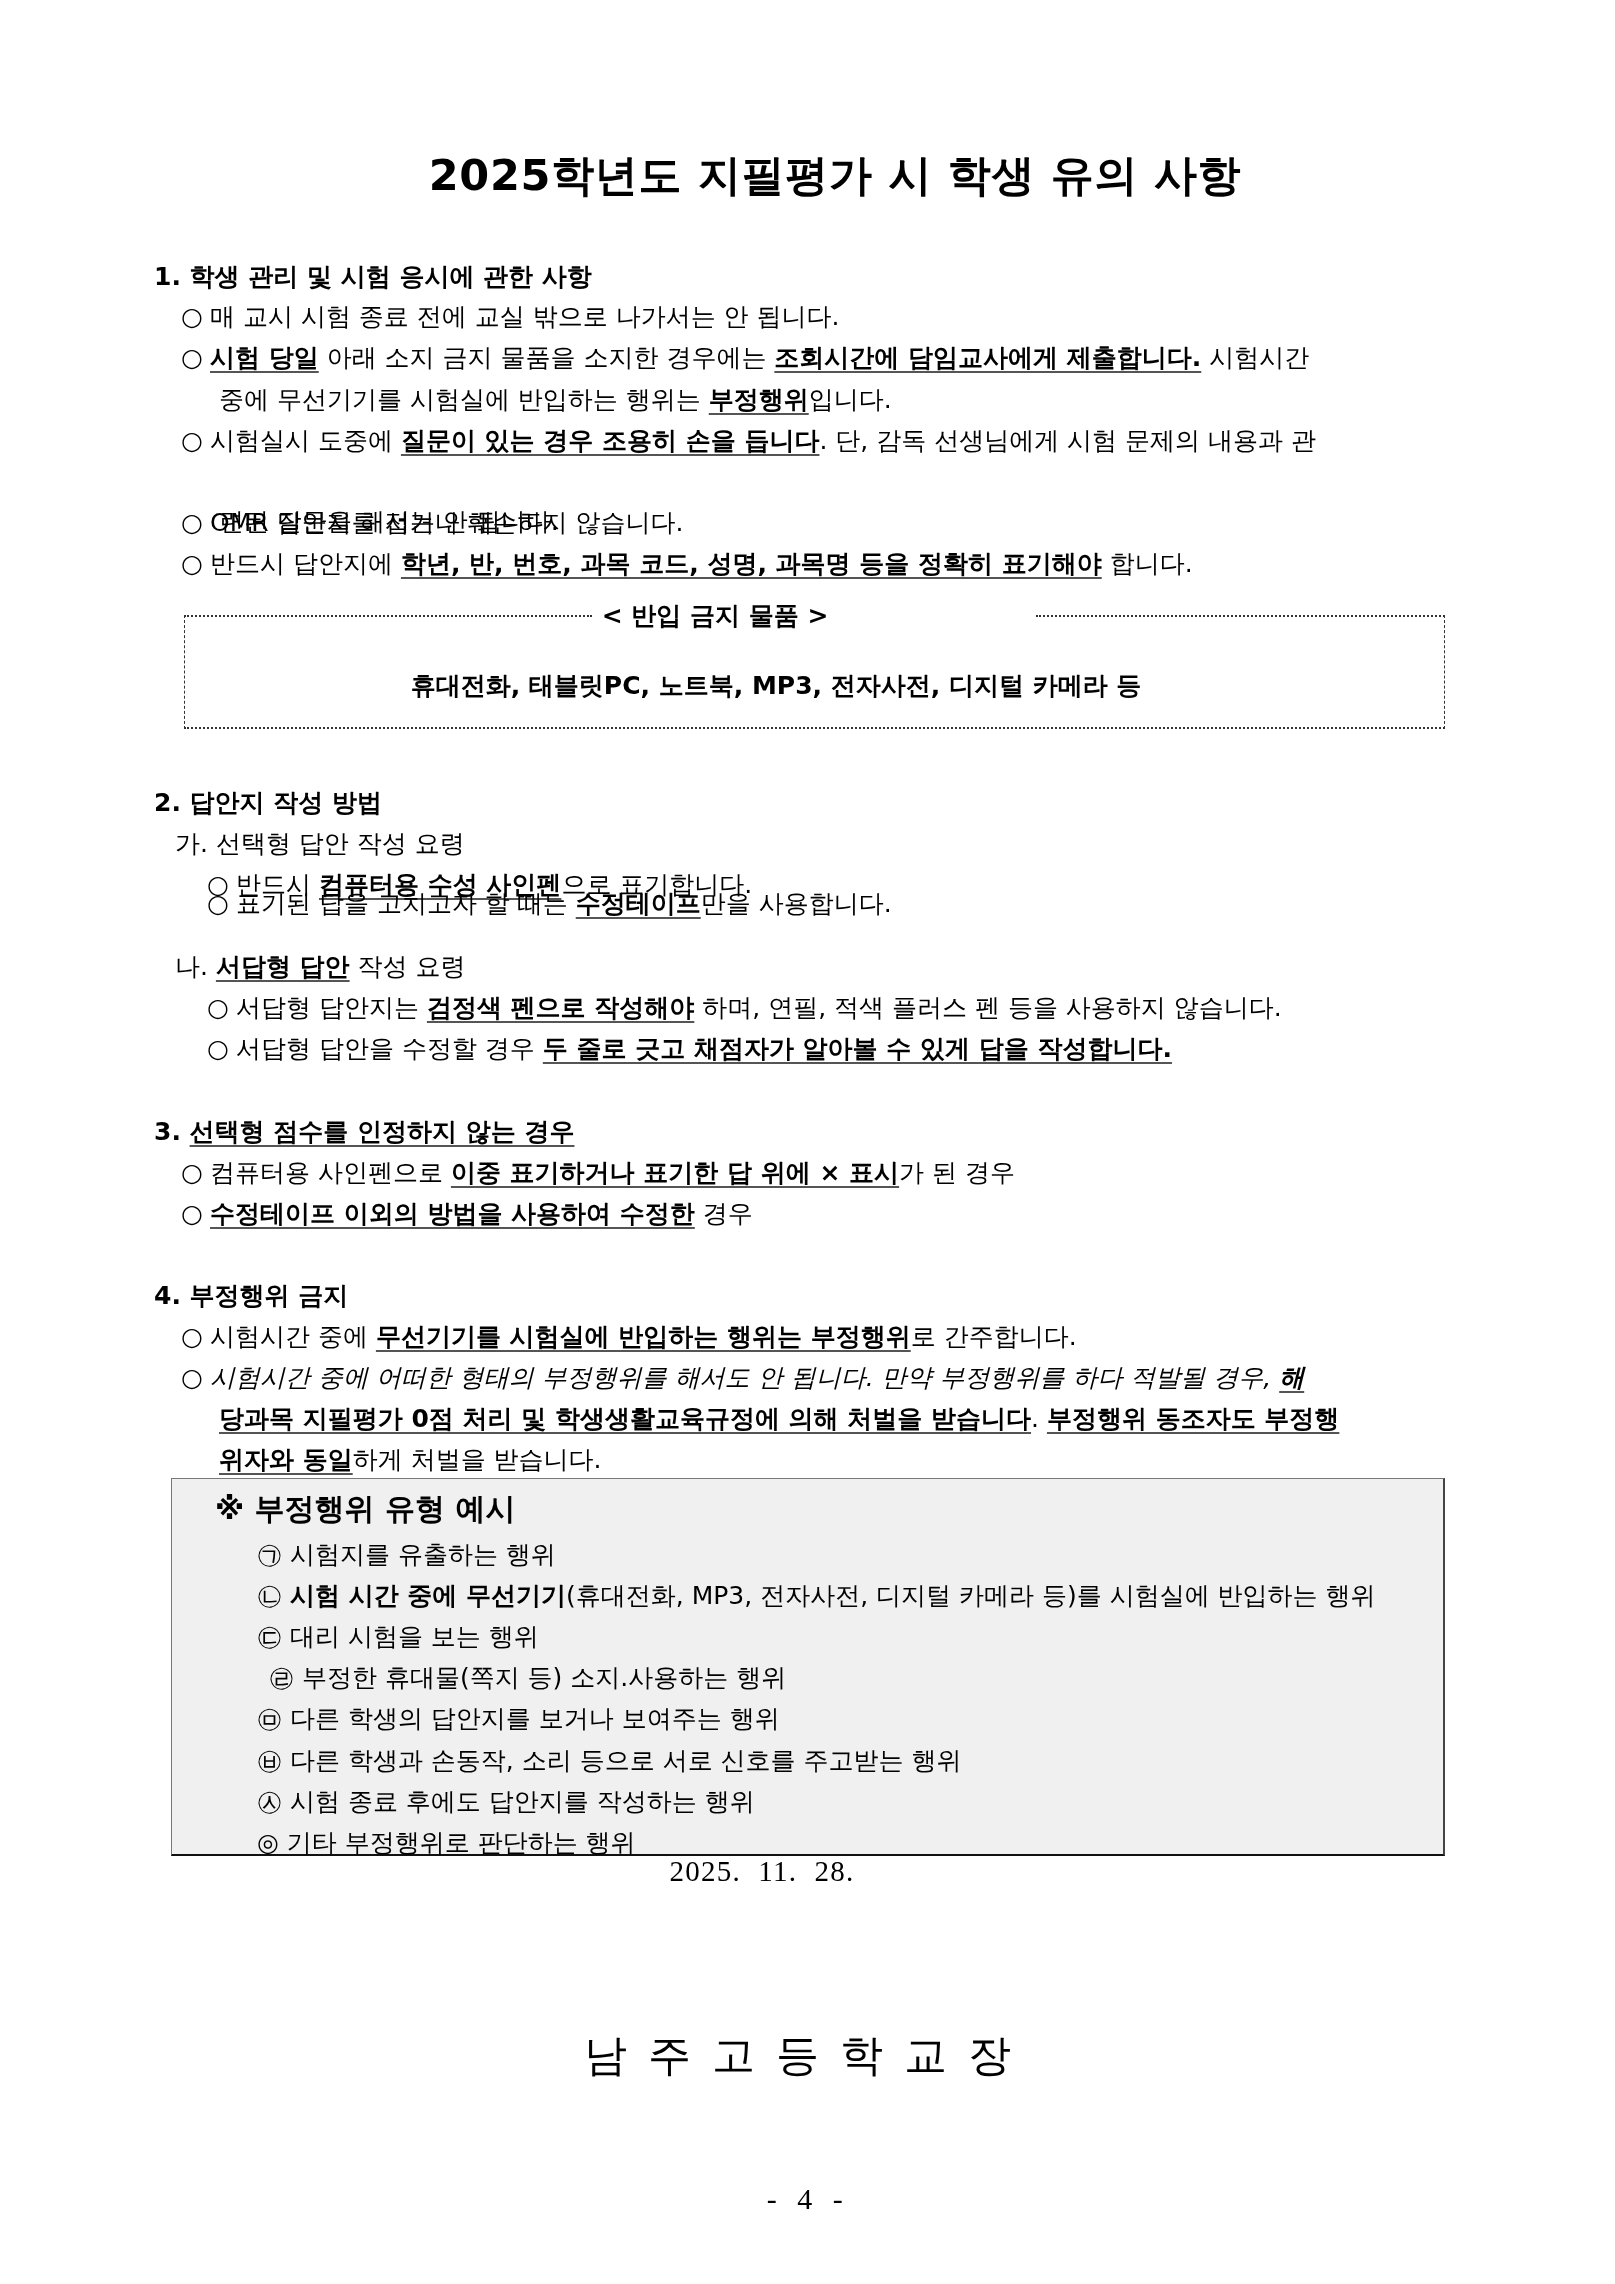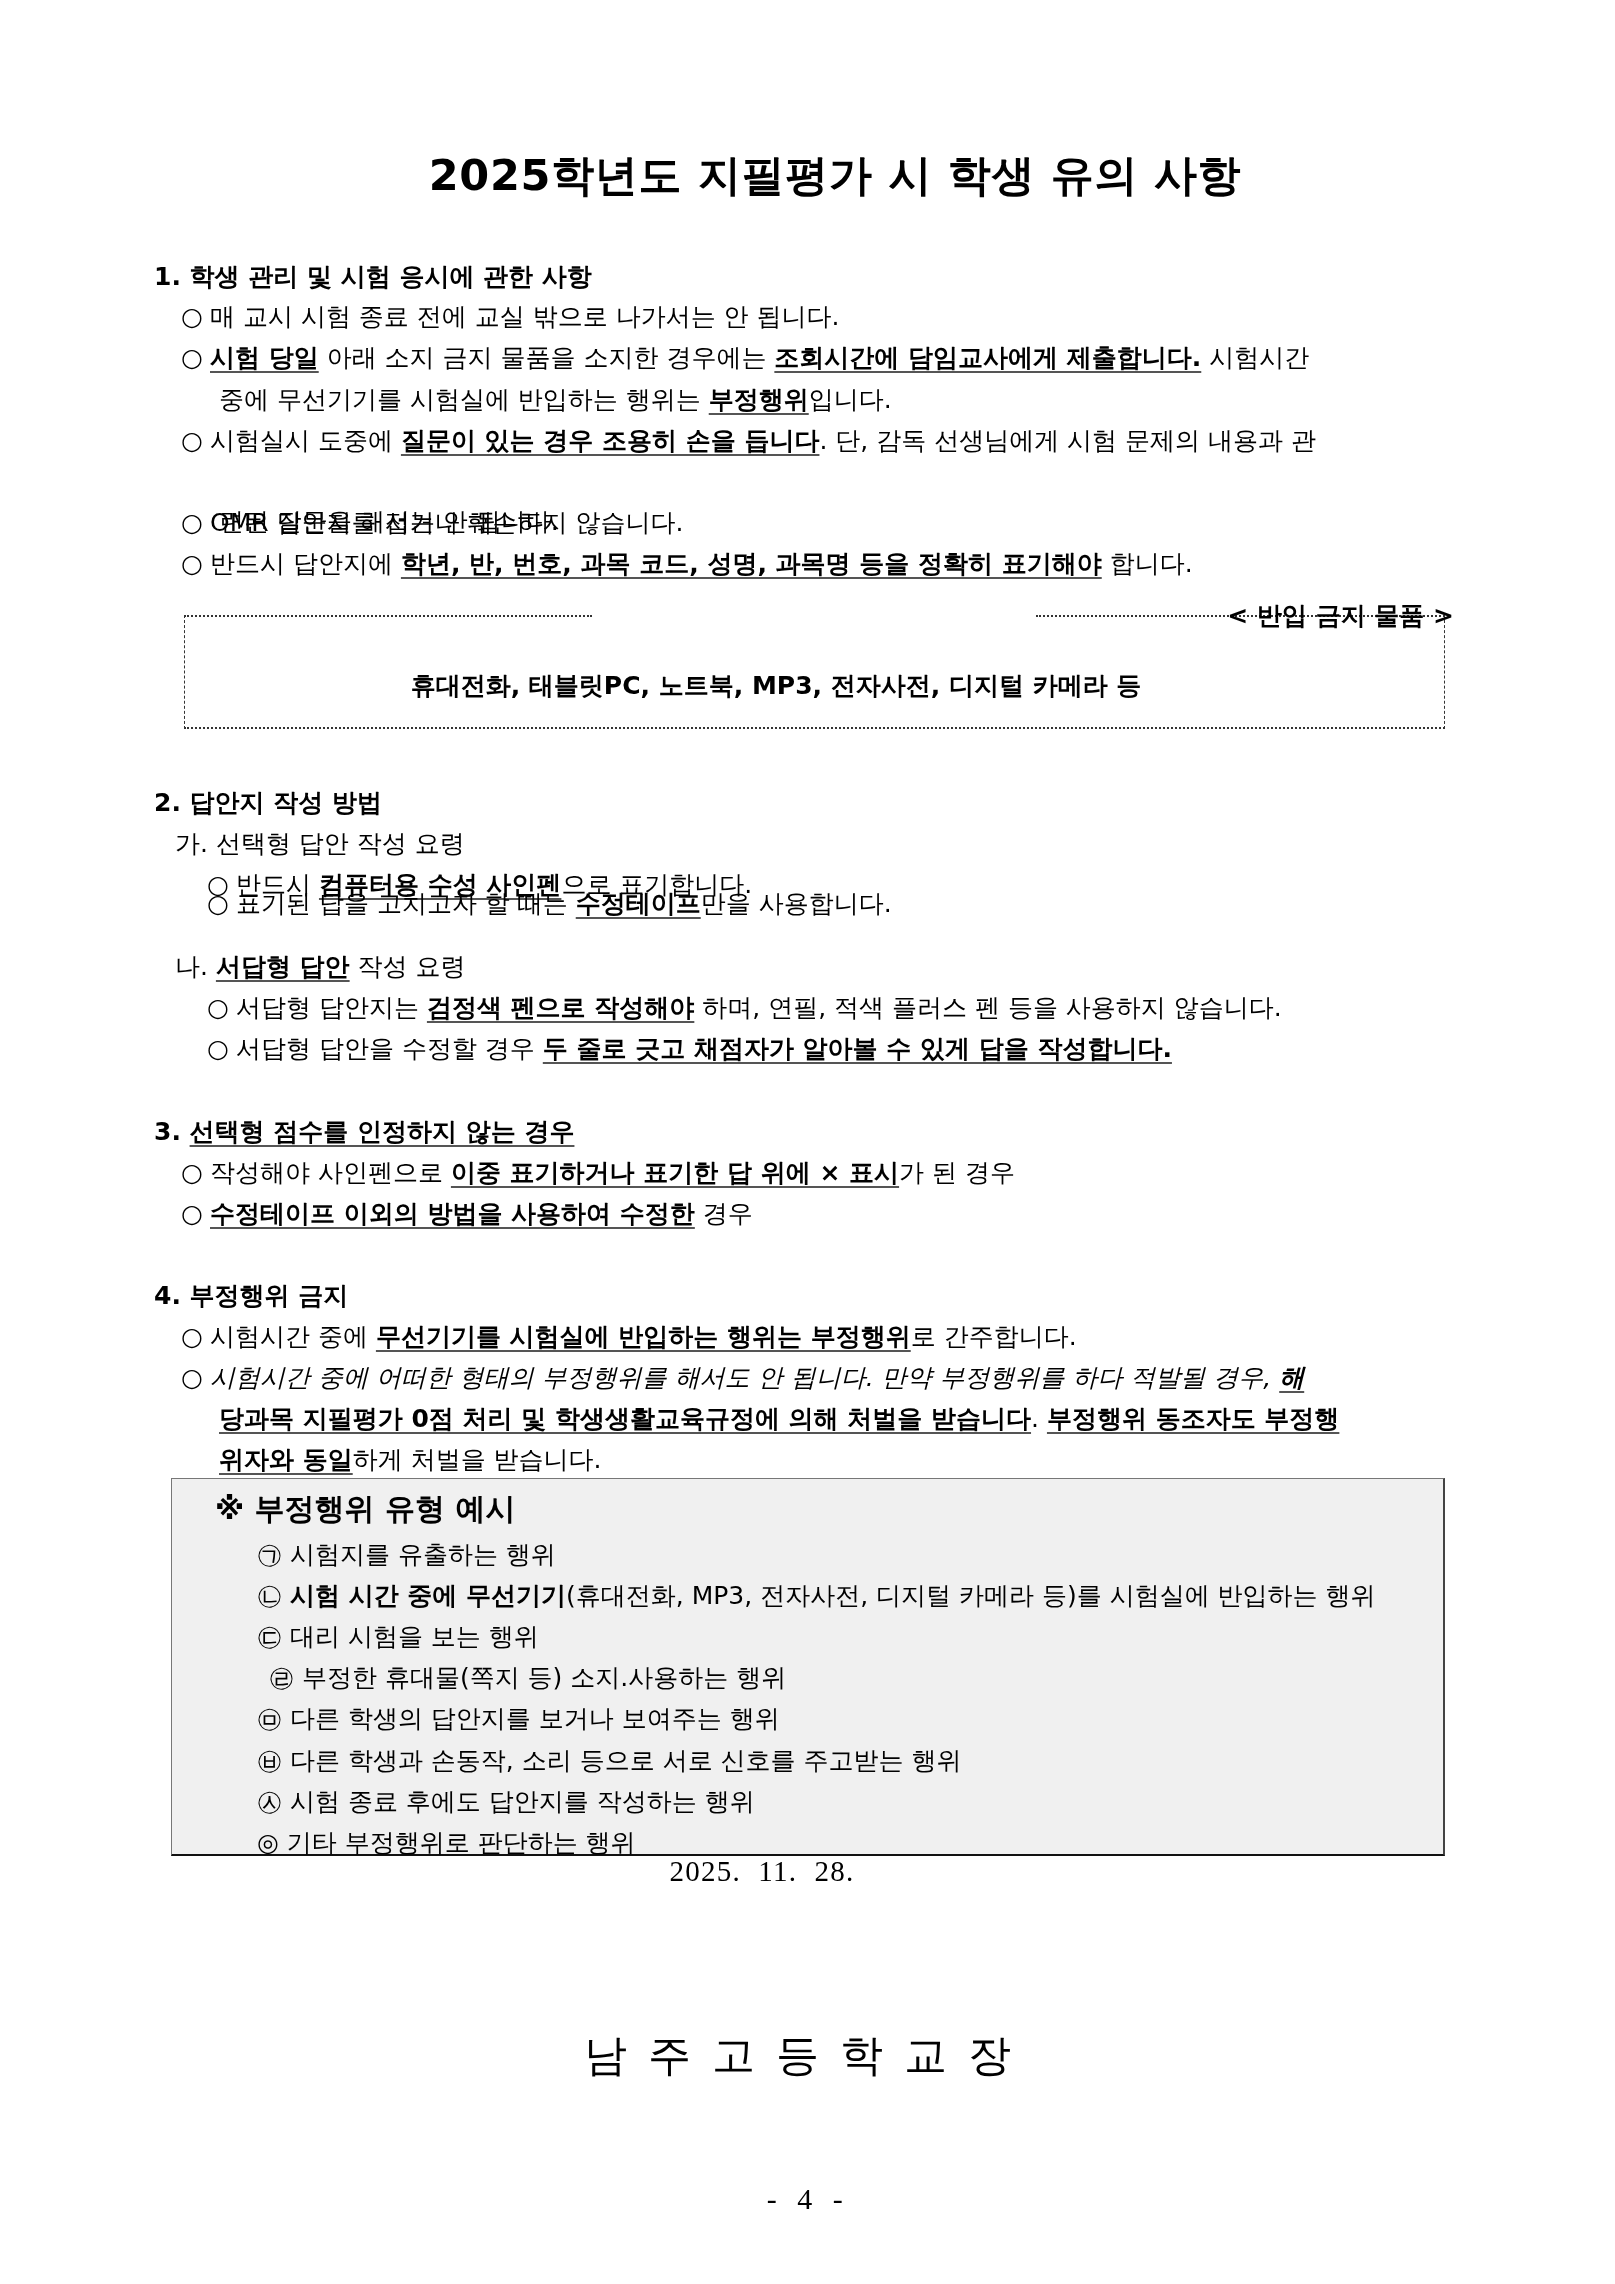--- a/index.html
+++ b/index.html
@@ -8,21 +8,21 @@
   .abs { position: absolute; }
   .title { left: 0; width: 1616px; top: 147px; text-align: center; font-size: 43px; font-weight: bold; letter-spacing: 0.7px; margin-left: 27px; }
   .line { position: absolute; font-size: 25px; white-space: nowrap; line-height: 1; }
   .u { text-decoration: underline; text-decoration-thickness: 2px; text-underline-offset: 5.2px; text-decoration-color: #555; }
   .b { font-weight: bold; }
   .bullet { display: inline-block; width: 29px; }
   .ban-box { position: absolute; left: 184px; top: 615px; width: 1259px; height: 112px;
              border-left: 1.3px dashed #333; border-right: 1.3px dashed #333; border-bottom: 2px dotted #333; }
   .ban-top-l { position: absolute; left: 184px; top: 615px; width: 408px; border-top: 2px dotted #333; }
   .ban-top-r { position: absolute; left: 1036px; top: 615px; width: 409px; border-top: 2px dotted #333; }
-  .ban-title { left: 0; width: 1430px; text-align: right; top: 603px; font-size: 25px; padding-left: 24px; }
+  .ban-title { left: 0; width: 1430px; text-align: center; top: 603px; font-size: 25px; }
   .ban-items { left: 0; width: 1552px; text-align: center; top: 673px; font-size: 25px; }
   .ex-box { position: absolute; left: 171px; top: 1478px; width: 1271px; height: 375px;
             background: #f0f0f0; border: 1.3px solid #777; border-bottom: 2px solid #111; border-right: 2px solid #444; }
   .ex-title { font-size: 30px; }
   .date { left: 0; width: 1524px; text-align: center; top: 1857px; font-size: 29px; font-family: "Liberation Serif", "DejaVu Serif", serif; letter-spacing: 1.3px; }
   .school { left: 0; width: 1616px; text-align: center; top: 2034px; font-size: 43px; font-family: "DejaVu Serif", "Liberation Serif", serif; letter-spacing: 21px; }
   .page-num { left: 0; width: 1616px; text-align: center; top: 2184px; font-size: 30px; font-family: "Liberation Serif", "DejaVu Serif", serif; letter-spacing: 6.5px; }
 </style>
 </head>
 <body>
@@ -80,21 +80,21 @@
     <span class="bullet">○</span><span>서답형 답안지는 </span><span class="b u">검정색 펜으로 작성해야</span><span> 하며, 연필, 적색 플러스 펜 등을 사용하지 않습니다.</span>
   </div>
   <div class="line" style="left:207px; top:1036px;">
     <span class="bullet">○</span><span>서답형 답안을 수정할 경우 </span><span class="b u">두 줄로 긋고 채점자가 알아볼 수 있게 답을 작성합니다.</span>
   </div>
 
   <div class="line b" style="left:154px; top:1119px;">
     <span>3. </span><span class="u">선택형 점수를 인정하지 않는 경우</span>
   </div>
   <div class="line" style="left:181px; top:1160px;">
-    <span class="bullet">○</span><span>작성해야 사인펜으로 </span><span class="b u">이중 표기하거나 표기한 답 위에 × 표시</span><span>가 된 경우</span>
+    <span class="bullet">○</span><span>컴퓨터용 사인펜으로 </span><span class="b u">이중 표기하거나 표기한 답 위에 × 표시</span><span>가 된 경우</span>
   </div>
   <div class="line" style="left:181px; top:1201px;">
     <span class="bullet">○</span><span class="b u">수정테이프 이외의 방법을 사용하여 수정한</span><span> 경우</span>
   </div>
 
   <div class="line b" style="left:154px; top:1283px;">4. 부정행위 금지</div>
   <div class="line" style="left:181px; top:1324px;">
     <span class="bullet">○</span><span>시험시간 중에 </span><span class="b u">무선기기를 시험실에 반입하는 행위는 부정행위</span><span>로 간주합니다.</span>
   </div>
   <div class="line" style="left:181px; top:1365px;font-style:italic;">

